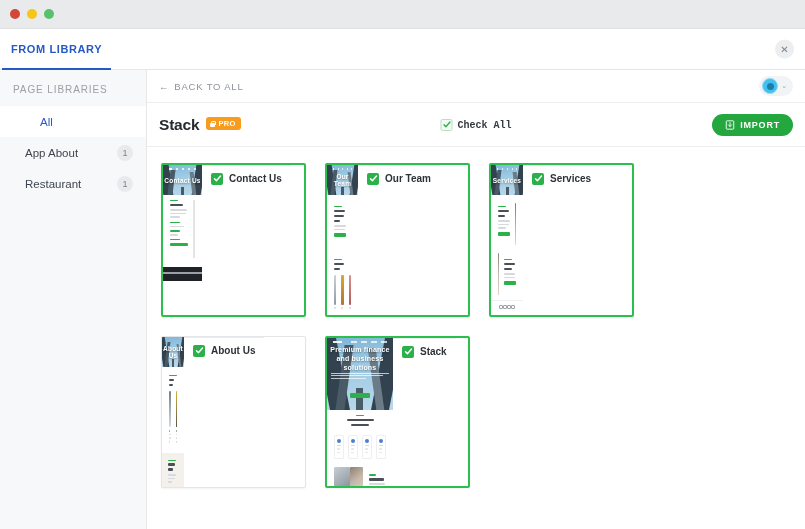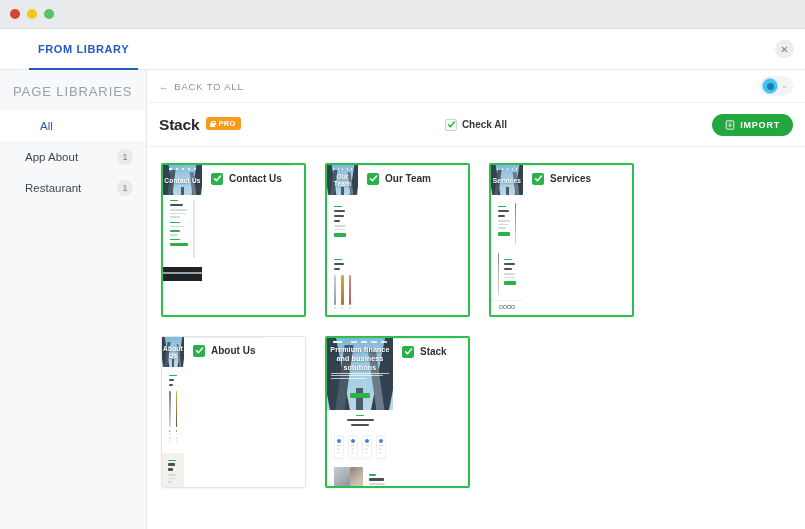--- a/index.html
+++ b/index.html
@@ -19,21 +19,21 @@
   }
   .dot { width: 10px; height: 10px; border-radius: 50%; }
   .dot.red { background: #d44638; }
   .dot.yellow { background: #f5c518; }
   .dot.green { background: #58c26b; }
 
   
   .tabbar {
     height: 41px; flex: 0 0 41px; background: #fff;
     border-bottom: 1px solid #e6e7e9;
-    display: flex; align-items: stretch; padding-left: 29px; position: relative;
+    display: flex; align-items: stretch; padding-left: 2px; position: relative;
   }
   .tab {
     display: flex; align-items: center; padding: 0 9px;
     font-size: 11px; font-weight: bold; letter-spacing: .6px;
     color: #3a3f47; position: relative; cursor: pointer;
   }
   .tab.active { color: #2559c4; }
   .tab.active::after {
     content: ""; position: absolute; left: 0; right: 0; bottom: -1px;
     height: 2px; background: #2559c4;
@@ -47,21 +47,21 @@
 
   
   .body { flex: 1 1 auto; display: flex; min-height: 0; }
 
   
   .sidebar {
     width: 147px; flex: 0 0 147px; background: #f7f8f9;
     border-right: 1px solid #e6e7e9; padding-top: 14px;
   }
   .sidebar-title {
-    font-size: 13px; letter-spacing: .9px; color: #9aa0a8;
+    font-size: 10px; letter-spacing: .9px; color: #9aa0a8;
     padding: 0 13px 11px 13px; font-weight: normal;
   }
   .side-item {
     height: 31px; display: flex; align-items: center; justify-content: space-between;
     padding: 0 13px 0 25px; font-size: 11.5px; color: #3f4550; cursor: pointer;
   }
   .side-item.active { background: #ffffff; color: #2559c4; font-weight: normal; padding-left: 40px; }
   .badge-count {
     min-width: 16px; height: 16px; border-radius: 8px; background: #e9eaec;
     color: #7b828b; font-size: 9px; display: flex; align-items: center;
@@ -105,21 +105,21 @@
   .lock-ico::before {
     content: ""; position: absolute; bottom: 0; left: 0; width: 5px; height: 3.5px;
     background: #fff; border-radius: 1px;
   }
   .lock-ico::after {
     content: ""; position: absolute; top: 0; left: 1px; width: 3px; height: 3px;
     border: 1px solid #fff; border-bottom: none; border-radius: 2px 2px 0 0;
   }
   .check-all {
     position: absolute; left: 50%; transform: translateX(-50%);
-    display: flex; align-items: flex-start; gap: 5px; cursor: pointer;
+    display: flex; align-items: flex-end; gap: 5px; cursor: pointer; font-family: Liberation Mono, monospace;
   }
   .chk-outline {
     width: 12px; height: 12px; border-radius: 2px; border: 1px solid #b7dfc2;
     background: #f4fbf6; display: flex; align-items: center; justify-content: center;
   }
   .chk-outline svg { width: 9px; height: 9px; }
   .check-all-label { font-size: 10px; font-weight: bold; color: #343a41; }
   .import-btn {
     margin-left: auto; background: #23a73e; color: #fff; border: none;
     border-radius: 13px; height: 22px; padding: 0 13px;

